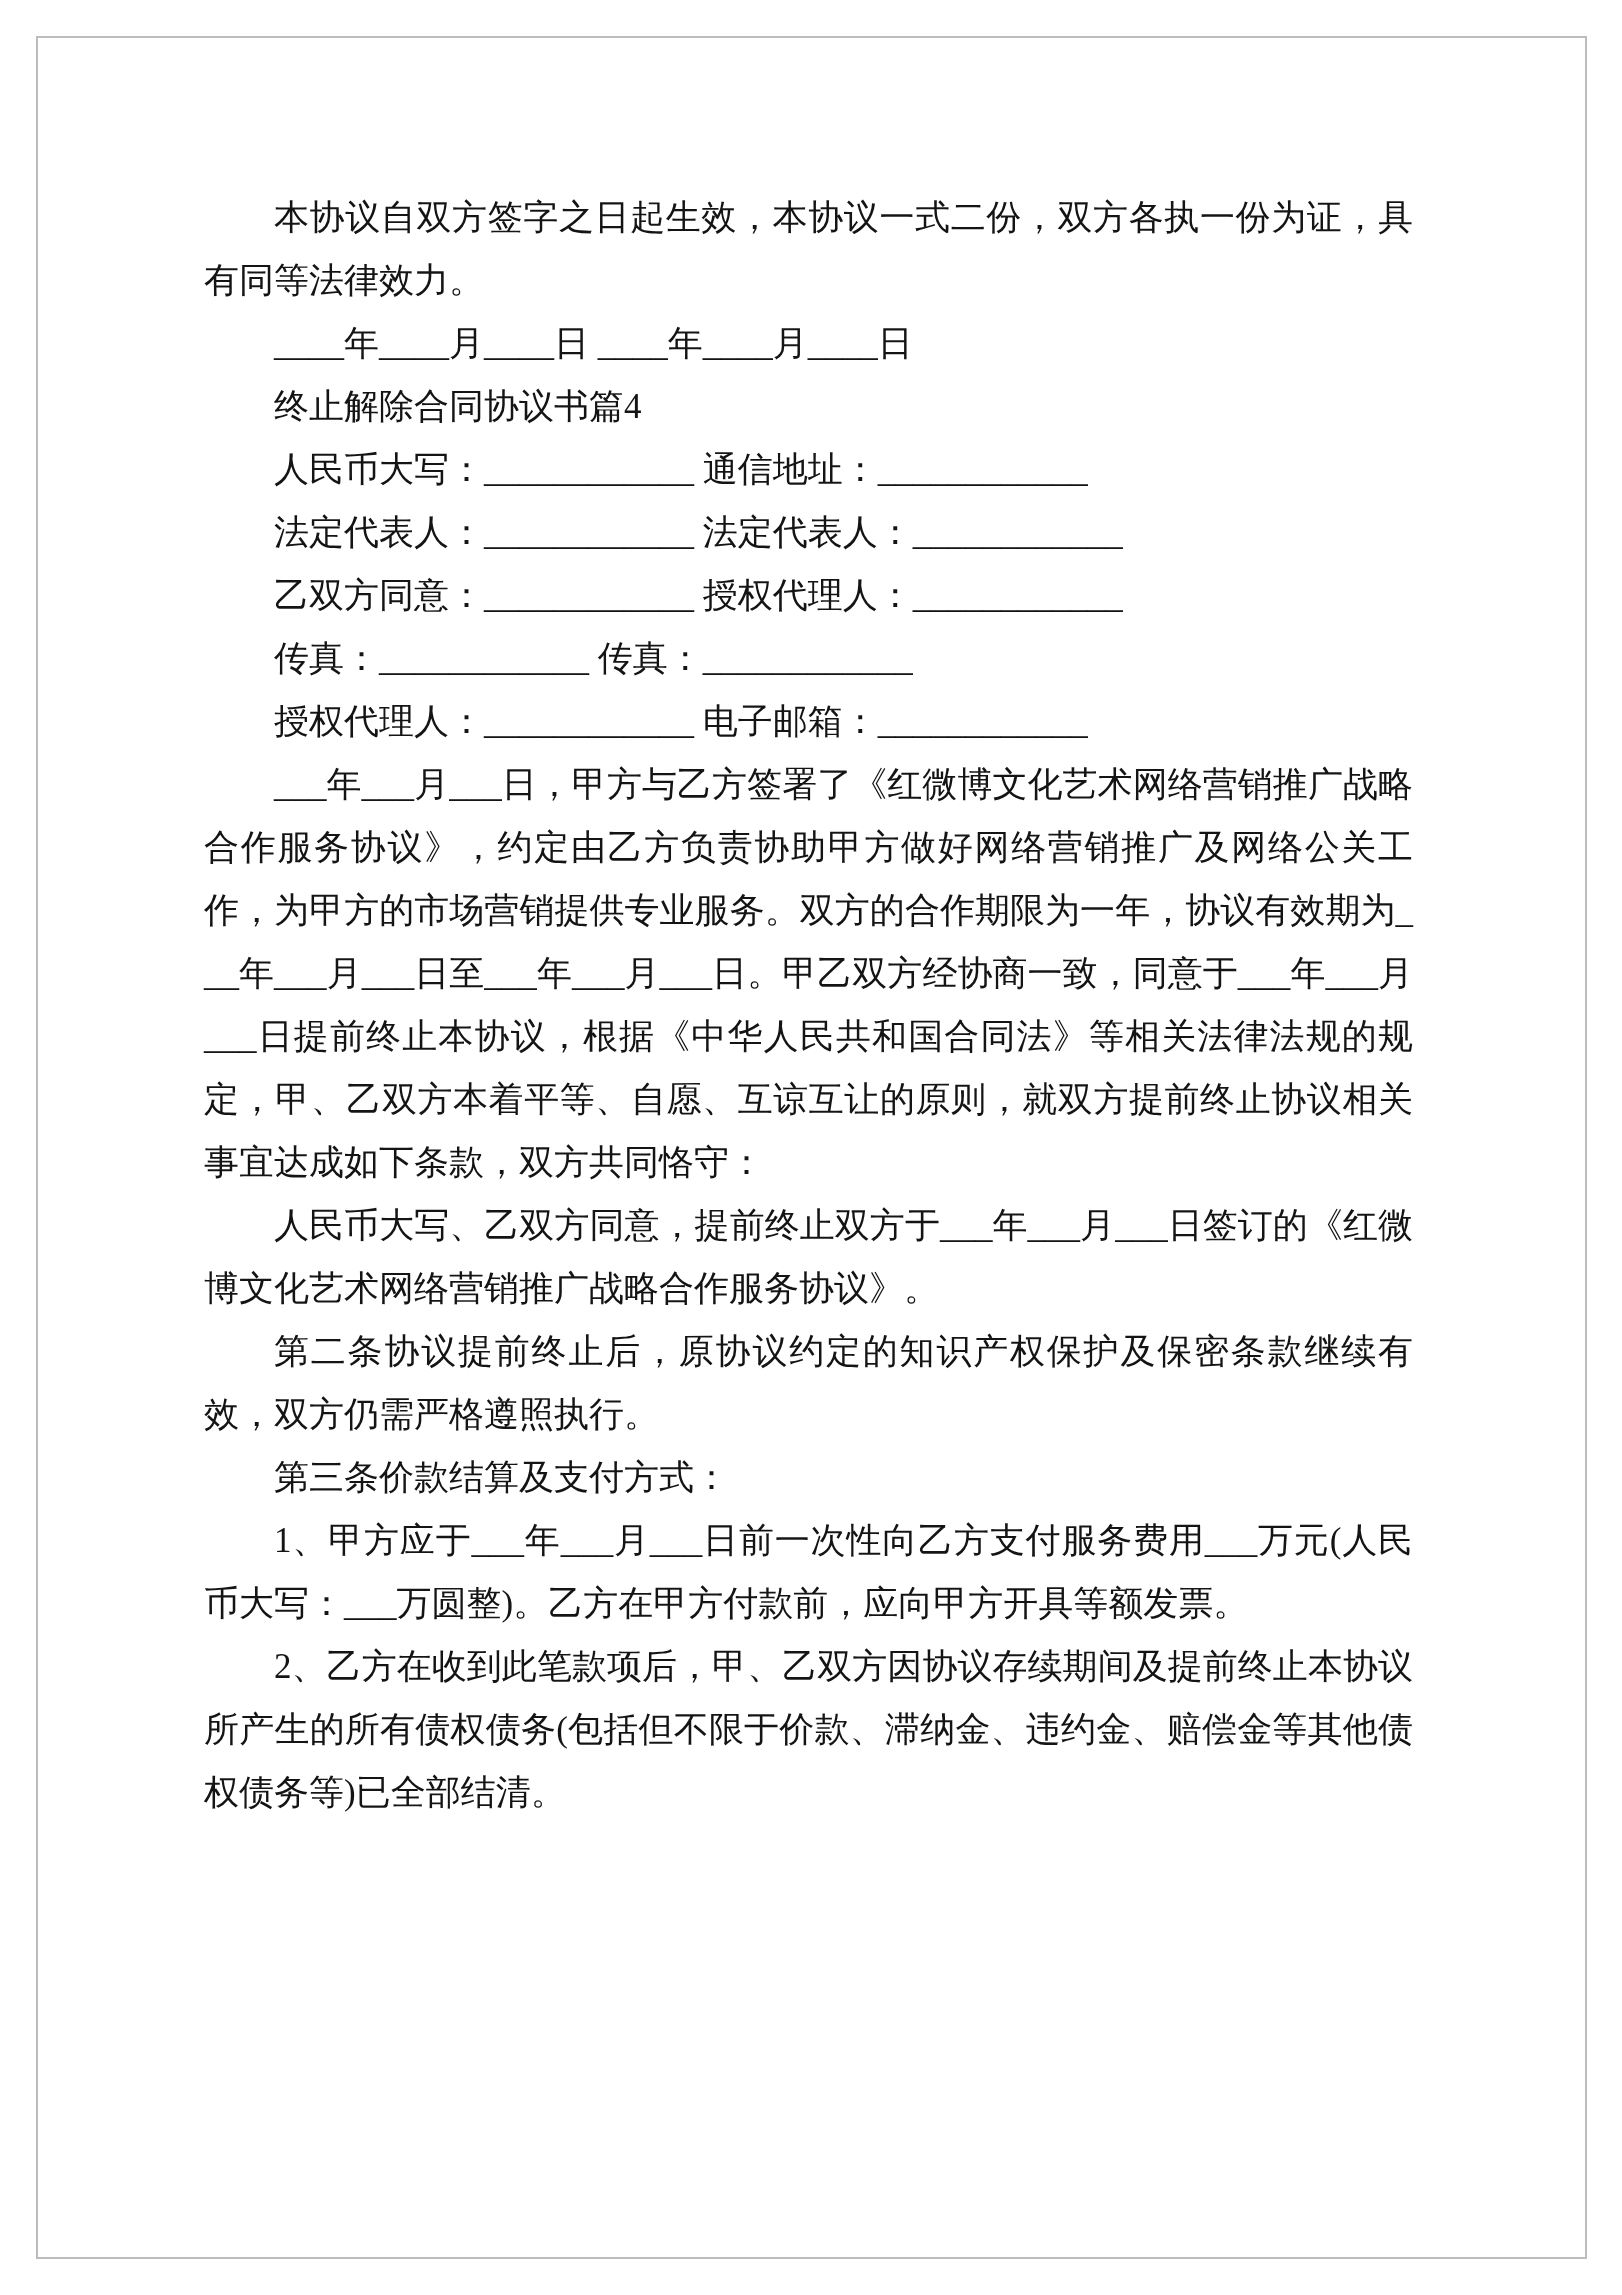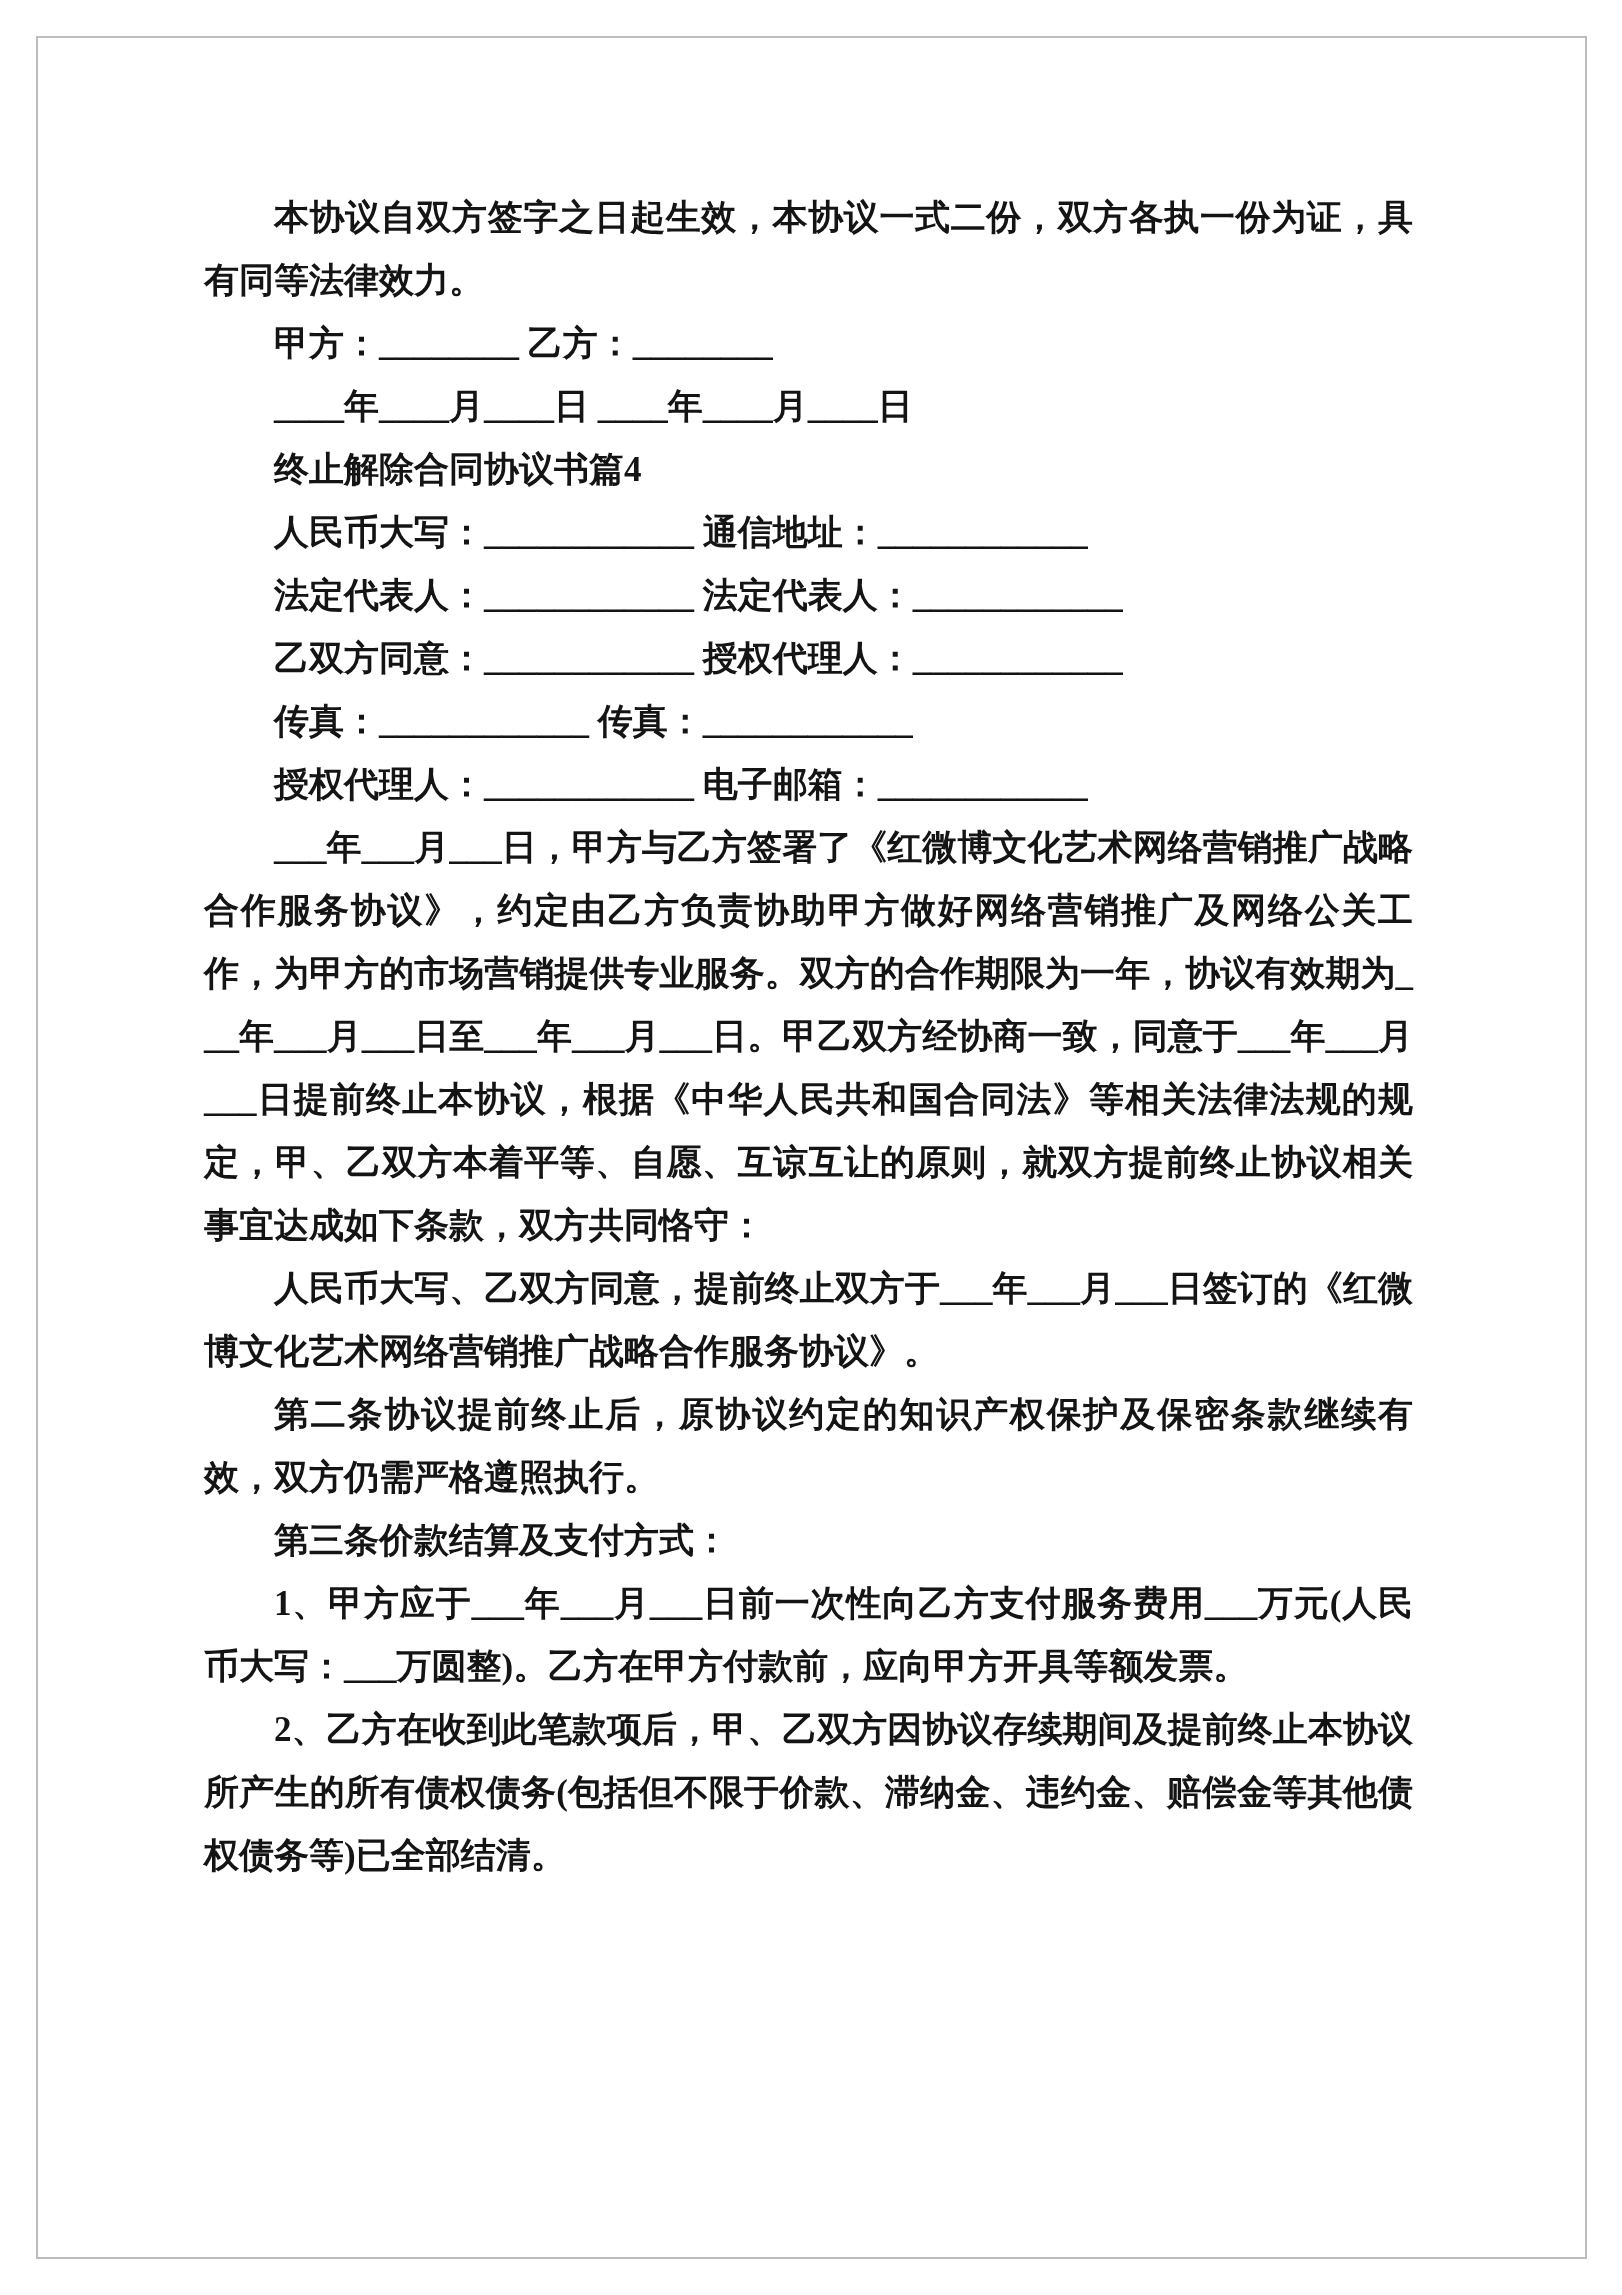--- a/index.html
+++ b/index.html
@@ -26,31 +26,29 @@
     }
     p.doc-par {
       margin: 0;
       font-size: 35px;
       line-height: 63px;
       text-indent: 2em;
       white-space: pre-wrap;
       word-break: break-all;
       text-align: justify;
       text-justify: inter-ideograph;
-      font-weight: bold;
     }
   </style>
 </head>
 <body>
 
 <div class="page-frame"></div>
 
 <div class="content">
   <p class="doc-par">本协议自双方签字之日起生效，本协议一式二份，双方各执一份为证，具有同等法律效力。</p>
-  <p class="doc-par">甲方：________ 乙方：________</p>
   <p class="doc-par">____年____月____日 ____年____月____日</p>
   <p class="doc-par">终止解除合同协议书篇4</p>
   <p class="doc-par">人民币大写：____________ 通信地址：____________</p>
   <p class="doc-par">法定代表人：____________ 法定代表人：____________</p>
   <p class="doc-par">乙双方同意：____________ 授权代理人：____________</p>
   <p class="doc-par">传真：____________ 传真：____________</p>
   <p class="doc-par">授权代理人：____________ 电子邮箱：____________</p>
   <p class="doc-par">___年___月___日，甲方与乙方签署了《红微博文化艺术网络营销推广战略合作服务协议》，约定由乙方负责协助甲方做好网络营销推广及网络公关工作，为甲方的市场营销提供专业服务。双方的合作期限为一年，协议有效期为___年___月___日至___年___月___日。甲乙双方经协商一致，同意于___年___月___日提前终止本协议，根据《中华人民共和国合同法》等相关法律法规的规定，甲、乙双方本着平等、自愿、互谅互让的原则，就双方提前终止协议相关事宜达成如下条款，双方共同恪守：</p>
   <p class="doc-par">人民币大写、乙双方同意，提前终止双方于___年___月___日签订的《红微博文化艺术网络营销推广战略合作服务协议》。</p>
   <p class="doc-par">第二条协议提前终止后，原协议约定的知识产权保护及保密条款继续有效，双方仍需严格遵照执行。</p>

